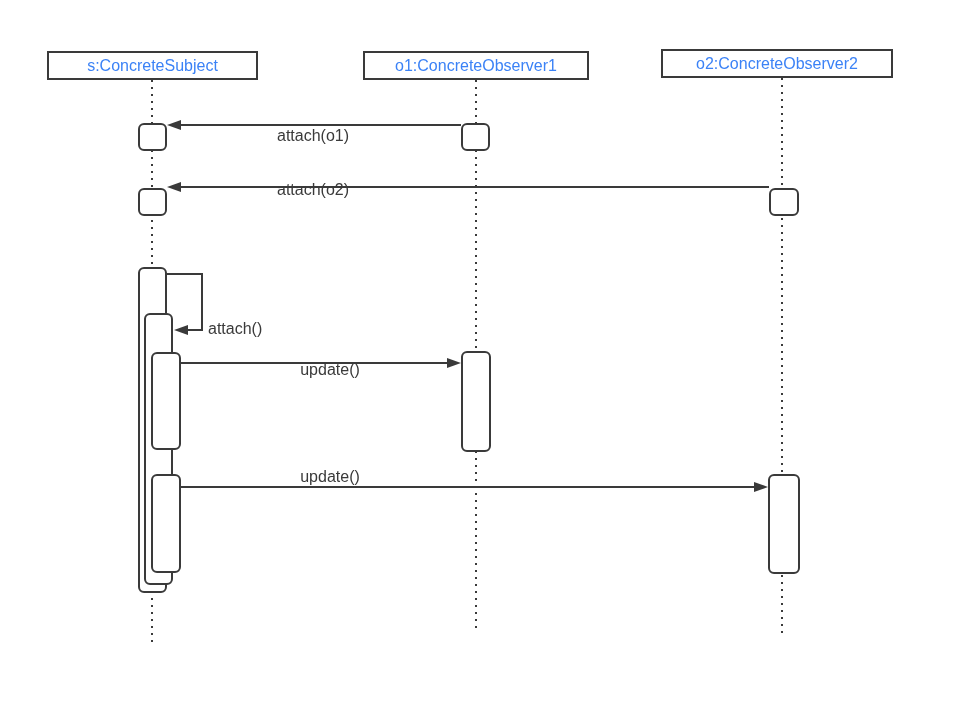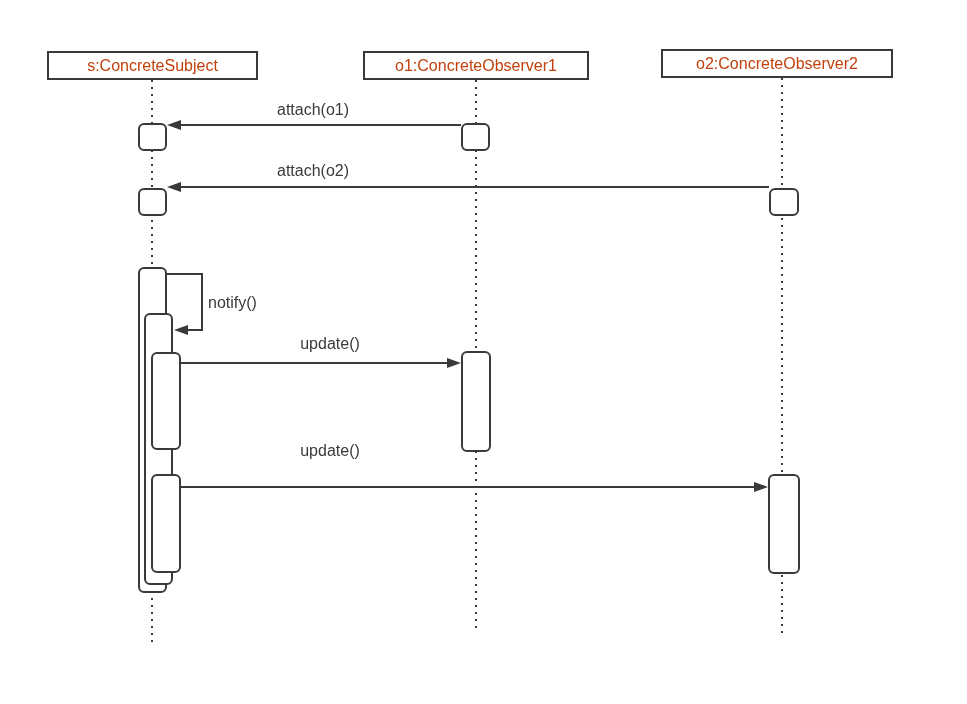--- a/index.html
+++ b/index.html
@@ -29,21 +29,21 @@
   .head {
     position: absolute;
     height: 29px;
     box-sizing: border-box;
     border: 2px solid #3a3a3a;
     background: #ffffff;
     display: flex;
     align-items: center;
     justify-content: center;
     font-size: 16px;
-    color: #c2410c;
+    color: #3b82f6;
     white-space: nowrap;
   }
   
   .act {
     position: absolute;
     box-sizing: border-box;
     border: 2px solid #3a3a3a;
     border-radius: 6px;
     background: #ffffff;
   }
@@ -62,20 +62,21 @@
     border-top: 5px solid transparent;
     border-bottom: 5px solid transparent;
     border-left: 14px solid #3a3a3a;
   }
   
   .msg {
     position: absolute;
     font-size: 16px;
     color: #3a3a3a;
     white-space: nowrap;
+    margin-top: 26px;
   }
   .msg.center { transform: translateX(-50%); }
 </style>
 </head>
 <body>
 
 <div class="canvas">
 
   <div class="lifeline" style="left:151px; top:80px; height:563px;"></div>
   <div class="lifeline" style="left:475px; top:80px; height:553px;"></div>
@@ -102,27 +103,27 @@
   <div class="act" style="left:769px; top:188px; width:30px; height:28px;"></div>
   <div class="act" style="left:461px; top:351px; width:30px; height:101px;"></div>
   <div class="act" style="left:768px; top:474px; width:32px; height:100px;"></div>
 
   <div class="hline" style="left:180px; top:124px; width:281px;"></div>
   <div class="arr-l" style="left:167px; top:120px;"></div>
   <div class="msg center" style="left:313px; top:101px;">attach(o1)</div>
 
   <div class="hline" style="left:180px; top:186px; width:589px;"></div>
   <div class="arr-l" style="left:167px; top:182px;"></div>
-  <div class="msg center" style="left:313px; top:162px;">attach(o2)</div>
+  <div class="msg center" style="left:313px; top:155px;">attach(o2)</div>
 
   <div class="hline" style="left:167px; top:273px; width:36px;"></div>
   <div class="vline" style="left:201px; top:273px; height:58px;"></div>
   <div class="hline" style="left:187px; top:329px; width:16px;"></div>
   <div class="arr-l" style="left:174px; top:325px;"></div>
-  <div class="msg" style="left:208px; top:294px;">notify()</div>
+  <div class="msg" style="left:208px; top:294px;">attach()</div>
 
   <div class="hline" style="left:181px; top:362px; width:267px;"></div>
   <div class="arr-r" style="left:447px; top:358px;"></div>
   <div class="msg center" style="left:330px; top:335px;">update()</div>
 
   <div class="hline" style="left:181px; top:486px; width:573px;"></div>
   <div class="arr-r" style="left:754px; top:482px;"></div>
   <div class="msg center" style="left:330px; top:442px;">update()</div>
 
 </div>

